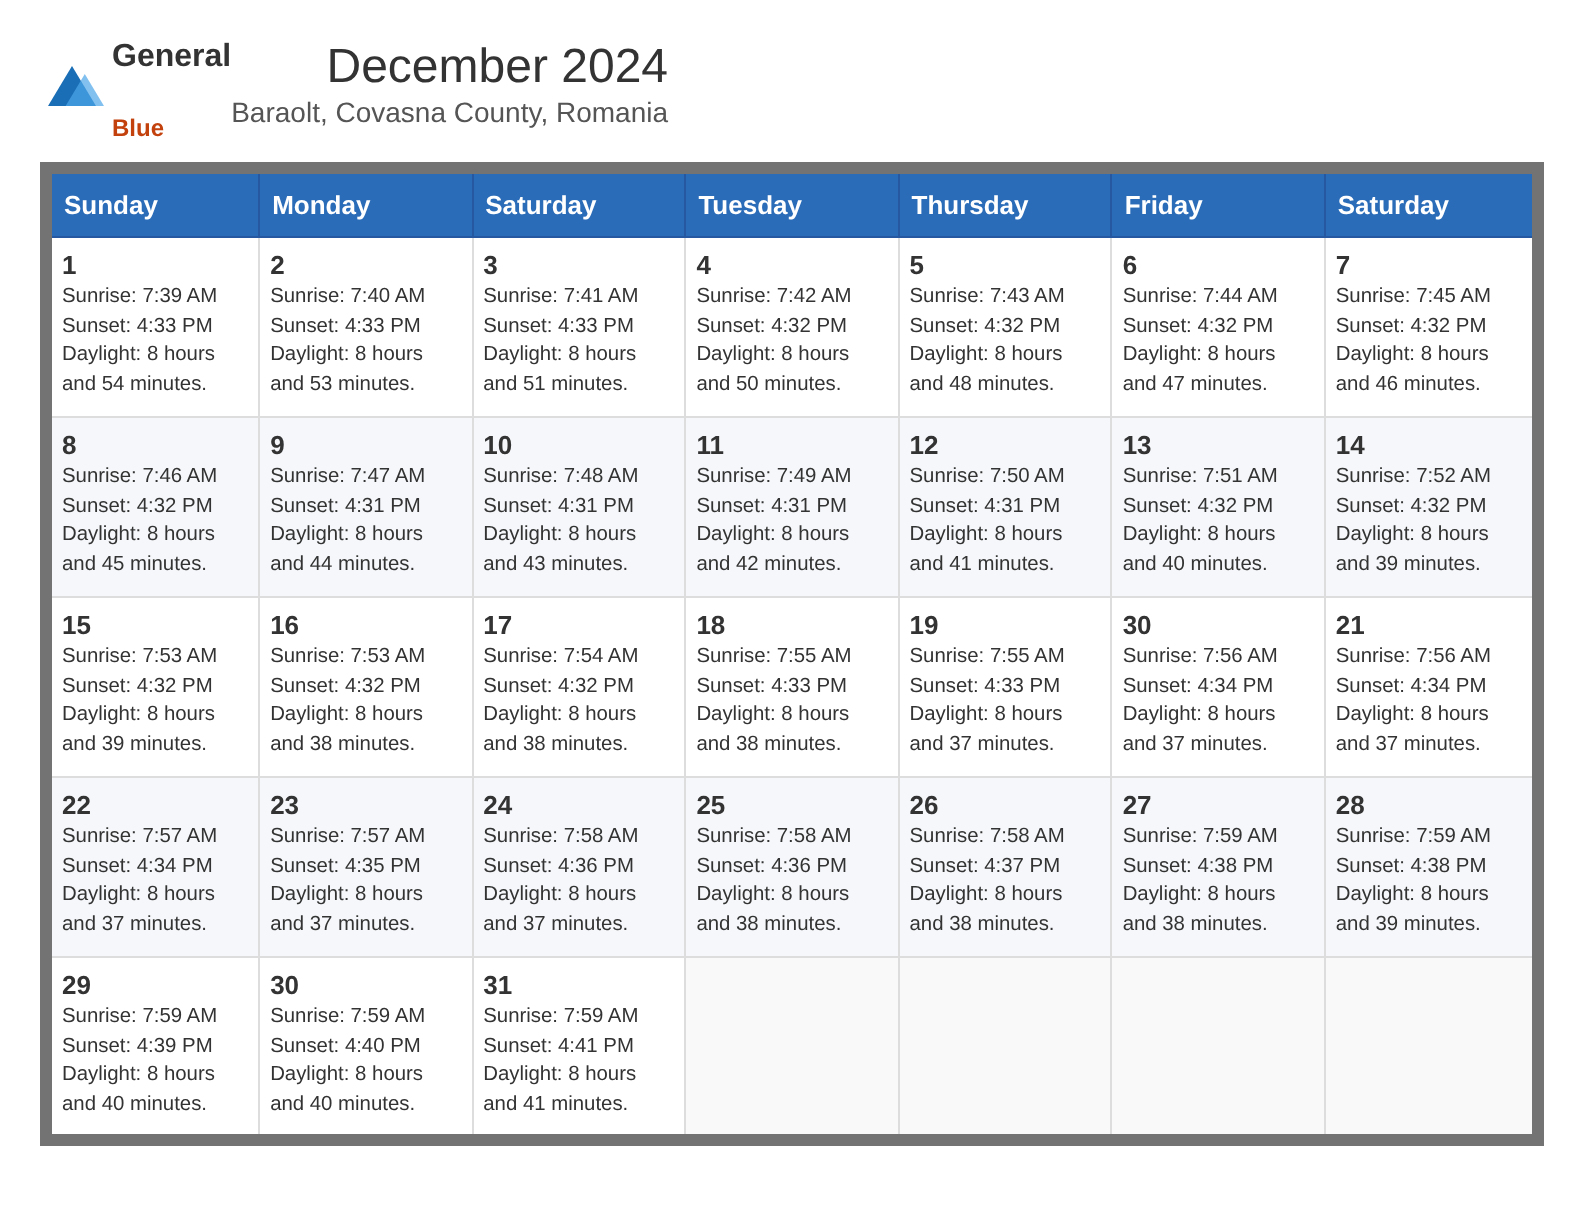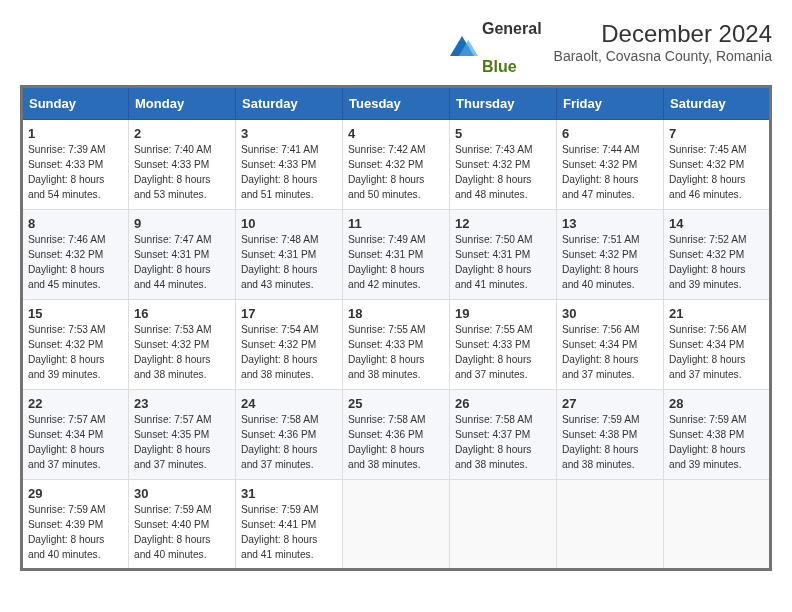--- a/index.html
+++ b/index.html
@@ -5,44 +5,43 @@
     * { box-sizing: border-box; margin: 0; padding: 0; }
     body {
       font-family: Arial, sans-serif;
       background: #fff;
       width: 792px;
       min-height: 612px;
       padding: 20px;
     }
     .header {
       display: flex;
-      justify-content: flex-end;
+      justify-content: flex-start;
       align-items: flex-start;
       margin-bottom: 10px;
-      gap: 12px;
     }
     .logo {
       display: flex;
       align-items: center;
       gap: 4px;
     }
     .logo-text {
       display: flex;
       flex-direction: column;
       line-height: 1.1;
     }
     .logo-general {
       font-size: 16px;
       font-weight: bold;
       color: #333;
     }
     .logo-blue {
-      font-size: 16px;
-      font-weight: bold;
-      color: #4d7c0f;
+      font-size: 12px;
+      font-weight: bold;
+      color: #c2410c;
       margin-top: 20px;
     }
     .logo-icon {
       width: 32px;
       height: 32px;
     }
     .title-section {
       text-align: right;
     }
     .month-title {
@@ -50,21 +49,21 @@
       font-weight: normal;
       color: #333;
     }
     .subtitle {
       font-size: 14px;
       color: #555;
     }
     .calendar {
       width: 100%;
       border-collapse: collapse;
-      border: 3px solid #737373;
+      border: 6px solid #737373;
     }
     .calendar th {
       background: #2b6cb8;
       color: #fff;
       padding: 8px 6px;
       font-size: 13px;
       font-weight: bold;
       text-align: left;
       border: 1px solid #2558a0;
     }

